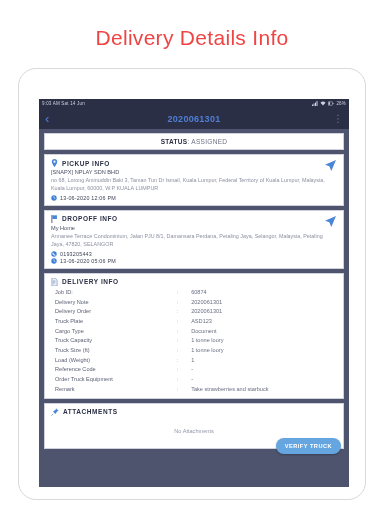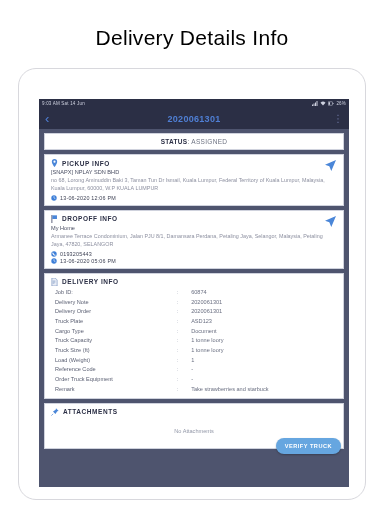--- a/index.html
+++ b/index.html
@@ -5,21 +5,21 @@
   * { box-sizing: border-box; margin: 0; padding: 0; }
   html, body {
     width: 384px; height: 512px;
     background: #ffffff;
     font-family: "Liberation Sans", sans-serif;
     overflow: hidden;
   }
   #page-title {
     text-align: center;
     font-size: 21px;
-    color: #000000;
+    color: #ef4444;
     font-weight: 300;
     letter-spacing: 0.3px;
     padding-top: 26px;
     padding-bottom: 12px;
   }
   #tablet-frame {
     position: absolute;
     left: 18px; top: 68px;
     width: 348px; height: 432px;
     border: 1px solid #d8d8dd;

